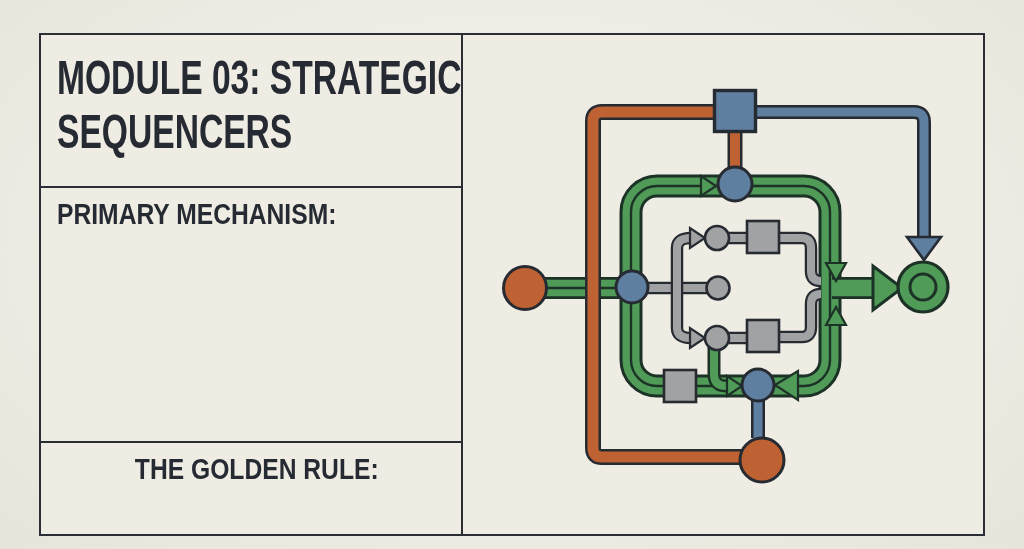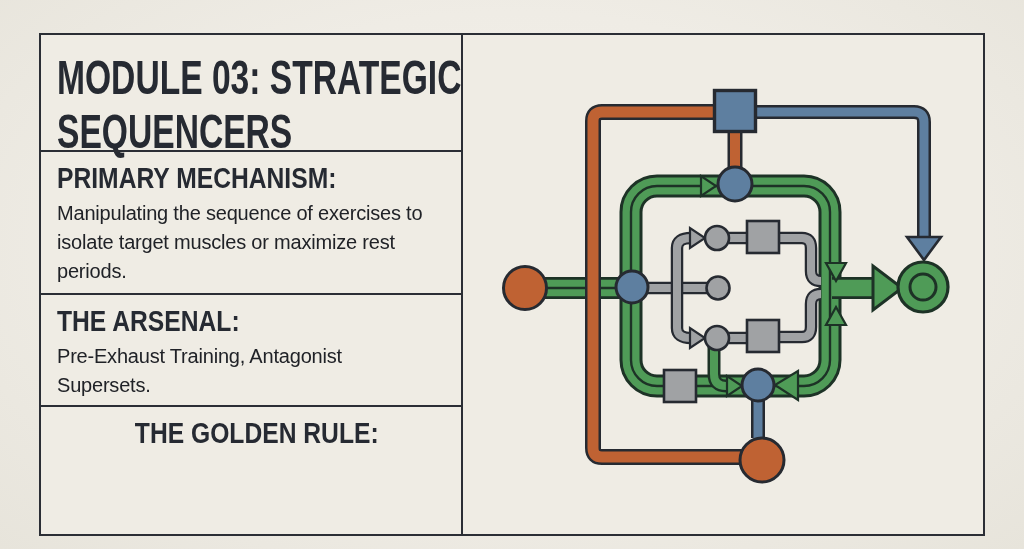--- a/index.html
+++ b/index.html
@@ -15,21 +15,21 @@
     text-decoration:underline;
   }
   .left-panel{
     position:absolute;left:0;top:0;width:420px;height:499px;
   }
   .right-panel{
     position:absolute;left:420px;top:0;width:522px;height:499px;
     border-left:2px solid var(--border);
   }
   .sec{position:absolute;left:0;width:420px;box-sizing:border-box;padding:10px 14px 0 16px;}
-  .sec.bordered{border-top:2px solid var(--border);}
+  .sec.bordered{border-top:2px solid var(--border);margin-top:36px;}
   .sec-title{top:0;height:115px;}
   .sec-1{top:115px;height:143px;}
   .sec-2{top:258px;height:112px;}
   .sec-3{top:370px;height:129px;text-align:center;}
   .big-title{
     margin:0;padding-top:6px;width:600px;
     font-size:48px;line-height:54px;font-weight:700;color:var(--heading);
     transform:scaleX(.70);transform-origin:left top;letter-spacing:0;
   }
   .h-label{
@@ -62,27 +62,22 @@
 
 <div class="card">
 
   <div class="left-panel">
     <div class="sec sec-title">
       <h1 class="big-title">MODULE 03: STRATEGIC SEQUENCERS</h1>
     </div>
 
     <div class="sec sec-1 bordered">
       <h2 class="h-label">PRIMARY MECHANISM:</h2>
-      <p class="body-text">Manipulating the sequence of exercises to isolate target muscles or maximize rest periods.</p>
     </div>
 
-    <div class="sec sec-2 bordered">
-      <h2 class="h-label">THE ARSENAL:</h2>
-      <p class="body-text">Pre-Exhaust Training, Antagonist Supersets.</p>
-    </div>
 
     <div class="sec sec-3 bordered">
       <h2 class="h-label">THE GOLDEN RULE:</h2>
     </div>
   </div>
 
   <div class="right-panel">
     <svg width="520" height="499" viewBox="463 35 520 499">
 
       <g>

